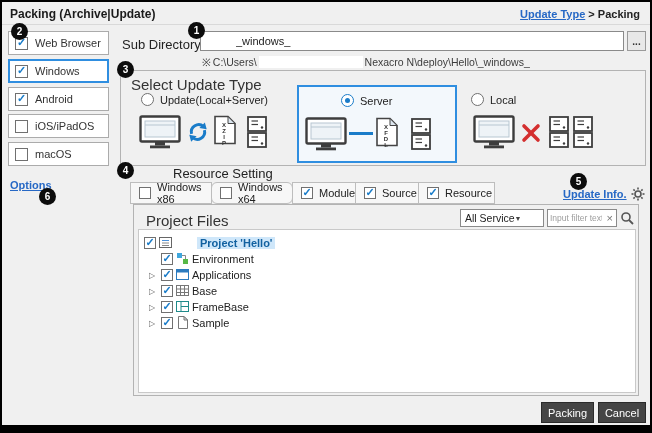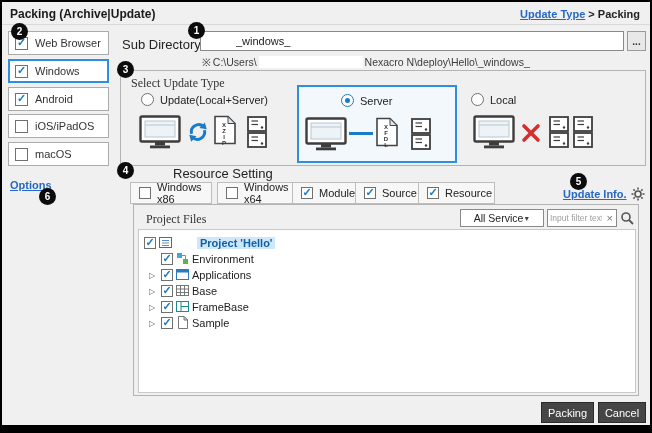--- a/index.html
+++ b/index.html
@@ -25,32 +25,32 @@
   
   .badge{position:absolute;width:17px;height:17px;border-radius:50%;background:#0c0c0c;color:#fff;font-size:10px;font-weight:bold;display:flex;align-items:center;justify-content:center;z-index:9;}
   
   .lbl{font-size:13px;color:#222;}
   .txt-input{background:#fff;border:1px solid #8a8a8a;font-size:11px;color:#222;padding:0 4px;outline:none;}
   .browse-btn{background:#e8e8e8;border:1px solid #9a9a9a;font-size:10px;font-weight:bold;color:#333;display:flex;align-items:center;justify-content:center;cursor:pointer;}
   .path-row{font-size:10.5px;color:#3c3c3c;display:flex;align-items:center;gap:2px;}
   .redact{display:inline-block;width:104px;height:12px;background:#fff;}
   
   .group{border:1px solid #b3b3b3;}
-  .g-label{font-size:12px;color:#333;font-family:Liberation Serif, serif;}
+  .g-label{font-size:15px;color:#333;}
   .server-panel{border:2px solid #2f8ee0;background:#f3f8fc;}
   .radio-row{display:flex;align-items:center;gap:6px;font-size:11px;color:#222;cursor:pointer;}
   .conn-line{height:3px;background:#1a7cc9;}
   .doc{position:relative;display:inline-block;}
   .doc-label{position:absolute;left:8px;top:7px;writing-mode:vertical-lr;text-orientation:upright;font-size:6px;font-weight:bold;color:#333;line-height:1;}
   
   .res-cell{position:absolute;top:182px;height:22px;border:1px solid #bdbdbd;background:#f7f7f7;display:flex;align-items:center;gap:6px;padding:0 8px;font-size:11px;color:#222;cursor:pointer;}
   
   .pf{background:#f0f0f0;}
   .toolbar{position:absolute;right:4px;top:4px;display:flex;align-items:center;gap:3px;}
-  .combo{width:84px;height:18px;background:#fff;border:1px solid #8a8a8a;font-size:10.5px;color:#222;display:flex;align-items:center;justify-content:center;padding:0 4px;cursor:pointer;}
+  .combo{width:84px;height:18px;background:#fff;border:1px solid #8a8a8a;font-size:10.5px;color:#222;display:flex;align-items:center;justify-content:flex-start;padding:0 4px;cursor:pointer;}
   .combo .arrow{font-size:7px;color:#444;}
   .filter-wrap{width:70px;height:18px;background:#fff;border:1px solid #8a8a8a;display:flex;align-items:center;}
   .filter-wrap input{border:0;outline:none;width:100%;font-size:8.5px;padding:0 2px;color:#222;}
   .filter-wrap input::placeholder{color:#9e9e9e;}
   .clear-x{font-size:11px;color:#777;padding:0 3px;cursor:pointer;line-height:1;}
   .tree{background:#fff;border:1px solid #c9c9c9;overflow:hidden;}
   .trow{display:flex;align-items:center;height:16px;gap:3px;font-size:11px;color:#222;cursor:pointer;}
   .trow.root{padding-left:5px;}
   .trow.child{padding-left:7px;}
   .exp-slot{width:12px;min-width:12px;display:flex;justify-content:center;}
@@ -238,21 +238,21 @@
         </svg>
     </span>
   </div>
 
   <span class="abs lbl" style="left:137px;top:166px;padding-left:36px;">Resource Setting</span>
 
   <div class="res-cell" style="left:130px;width:82px;">
     <span class="cb sm"></span>
     <span>Windows x86</span>
   </div>
-  <div class="res-cell" style="left:217px;width:82px;">
+  <div class="res-cell" style="left:211px;width:82px;border-radius:6px;">
     <span class="cb sm"></span>
     <span>Windows x64</span>
   </div>
   <div class="res-cell" style="left:292px;width:64px;">
     <span class="cb sm on">
         <i class="mk">✓</i>
       </span>
     <span>Module</span>
   </div>
   <div class="res-cell" style="left:355px;width:64px;">

